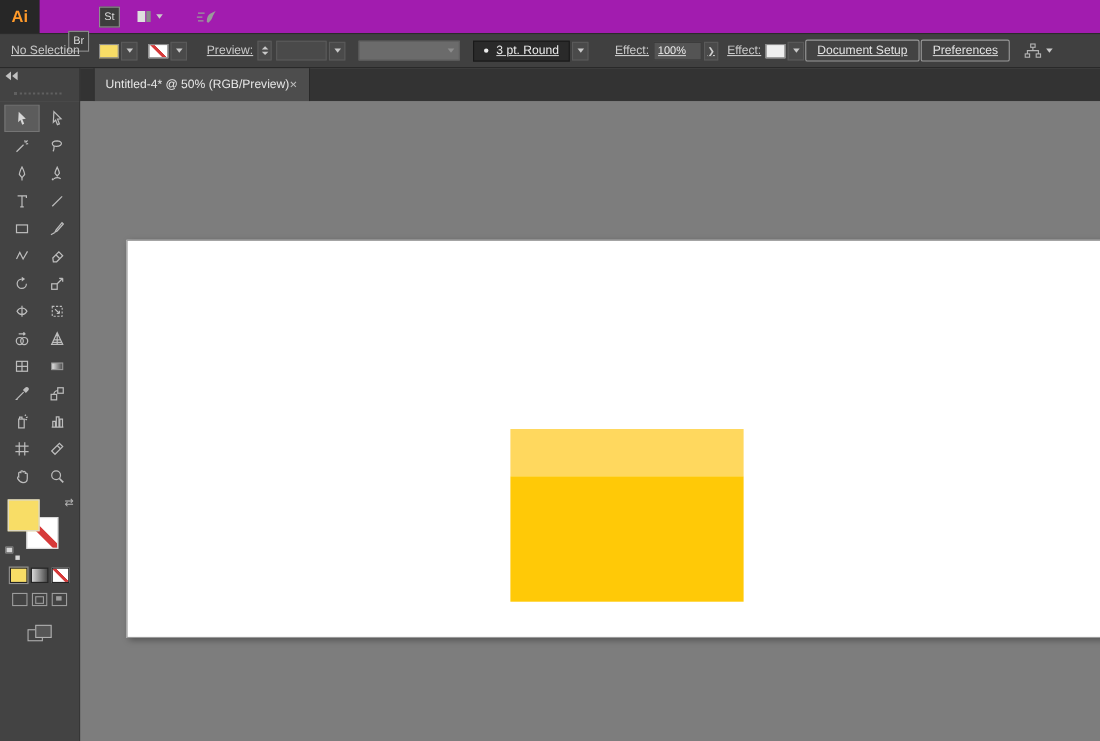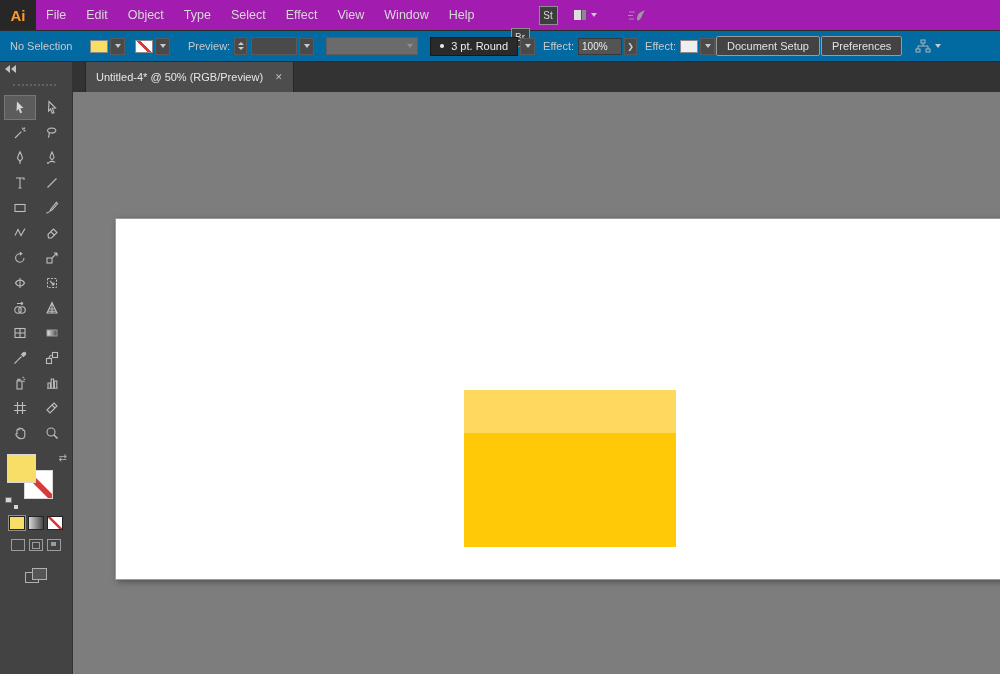--- a/index.html
+++ b/index.html
@@ -21,22 +21,22 @@
   .ws { margin-left:16px; display:flex; align-items:center; gap:5px; }
   .ws-icon { display:flex; align-items:center; }
   .ws-a { width:7px; height:10px; background:#dedede; display:inline-block; }
   .ws-b { width:4px; height:10px; background:#8a8a8a; display:inline-block; margin-left:1px; }
   .share { margin-left:30px; display:flex; align-items:center; }
   .chev-down { width:0; height:0; border-left:3.5px solid transparent; border-right:3.5px solid transparent; border-top:4px solid #c9c9c9; }
   .chev-up-s { width:0; height:0; border-left:3px solid transparent; border-right:3px solid transparent; border-bottom:3.5px solid #c9c9c9; }
   .chev-down-s { width:0; height:0; border-left:3px solid transparent; border-right:3px solid transparent; border-top:3.5px solid #c9c9c9; }
 
   
-  .control-bar { height:32px; background:#0369a1; border-top:1px solid #2b2b2b; border-bottom:1px solid #272727;
-                 display:flex; align-items:center; font-size:11px; color:#c9c9c9; padding-left:10px; }
+  .control-bar { height:32px; background:#404040; border-top:1px solid #2b2b2b; border-bottom:1px solid #272727;
+                 display:flex; align-items:center; font-size:11px; color:#c9c9c9; padding-left:10px;text-decoration:underline; }
   .sel-status { width:80px; }
   .swatch-combo { display:flex; align-items:center; margin-right:10px; }
   .swatch { width:18px; height:13px; border:1px solid #8a8a8a; }
   .slash { background-color:#fff; background-image:linear-gradient(45deg, transparent 42%, #d63a3a 43%, #d63a3a 57%, transparent 58%); }
   .combo-chev { width:15px; height:17px; border:1px solid #5a5a5a; display:flex; align-items:center; justify-content:center;
                 margin-left:2px; background:#4a4a4a; }
   .cb-label { margin:0 4px 0 8px; }
   .stepper { width:13px; height:18px; border:1px solid #5a5a5a; background:#4a4a4a; display:flex; flex-direction:column;
              align-items:center; justify-content:center; gap:2px; margin-right:4px; }
   .combo { height:18px; border:1px solid #5a5a5a; background:#4a4a4a; display:flex; align-items:center; }
@@ -56,21 +56,21 @@
          padding:0 10px; display:flex; align-items:center; margin-left:1px; cursor:default; }
   .align-widget { margin-left:13px; display:flex; align-items:center; gap:4px; }
 
   
   .tab-bar { height:30px; background:#333; display:flex; }
   .tab-bar-left { width:73px; background:#434343; display:flex; flex-direction:column; justify-content:space-between;
                   padding:3px 0 3px 5px; border-right:1px solid #333; }
   .collapse { display:flex; gap:1px; }
   .tri-left { width:0; height:0; border-top:4px solid transparent; border-bottom:4px solid transparent; border-right:5px solid #c2c2c2; }
   .grip { height:0; border-top:2px dotted #606060; margin:0 16px 3px 8px; }
-  .doc-tab { background:#4d4d4d; display:flex; align-items:center; padding:0 10px; gap:12px; margin-left:12px;
+  .doc-tab { background:#4d4d4d; display:flex; align-items:center; padding:0 10px; margin-left:12px;
              height:100%; border-right:1px solid #262626; border-left:1px solid #262626; }
   .tab-title { font-size:11px; color:#e6e6e6; }
   .tab-close { color:#bdbdbd; font-size:9px; cursor:default; }
 
   
   .main { display:flex; height:582px; }
   .toolbar { width:73px; background:#434343; border-right:1px solid #333; display:flex; flex-direction:column;
              align-items:center; padding-top:3px; }
   .tools-grid { display:grid; grid-template-columns:32px 32px; }
   .tool { height:25px; display:flex; align-items:center; justify-content:center; cursor:default; }
@@ -102,31 +102,20 @@
 </style>
 </head>
 <body>
 
 <div class="app-root">
 
   <div class="menu-bar">
     <div class="logo">
       <span>Ai</span>
     </div>
-    <div class="menu-items">
-        <div class="menu-item">File</div>
-        <div class="menu-item">Edit</div>
-        <div class="menu-item">Object</div>
-        <div class="menu-item">Type</div>
-        <div class="menu-item">Select</div>
-        <div class="menu-item">Effect</div>
-        <div class="menu-item">View</div>
-        <div class="menu-item">Window</div>
-        <div class="menu-item">Help</div>
-      </div>
     <div class="badge first">Br</div>
     <div class="badge">St</div>
     <div class="ws">
       <span class="ws-icon">
           <i class="ws-a"></i>
           <i class="ws-b"></i>
         </span>
       <span class="chev-down"></span>
     </div>
     <div class="share">
@@ -162,21 +151,21 @@
       <span class="combo stroke-size"></span>
       <span class="combo-chev">
           <span class="chev-down"></span>
         </span>
     </div>
 
     <div class="disabled-combo">
       <span class="chev-down"></span>
     </div>
 
-    <div class="swatch-combo" style="margin-right:0;">
+    <div class="swatch-combo" style="margin-right:16px;">
       <span class="brush-combo">
         <span class="brush-dot"></span>
         <span>3 pt. Round</span>
       </span>
       <span class="combo-chev">
           <span class="chev-down"></span>
         </span>
     </div>
 
     <span class="cb-label">Effect:</span>

